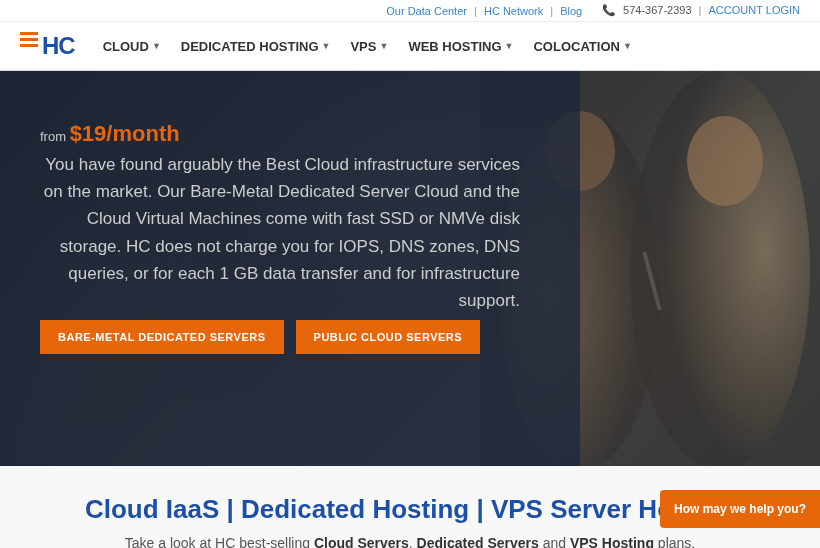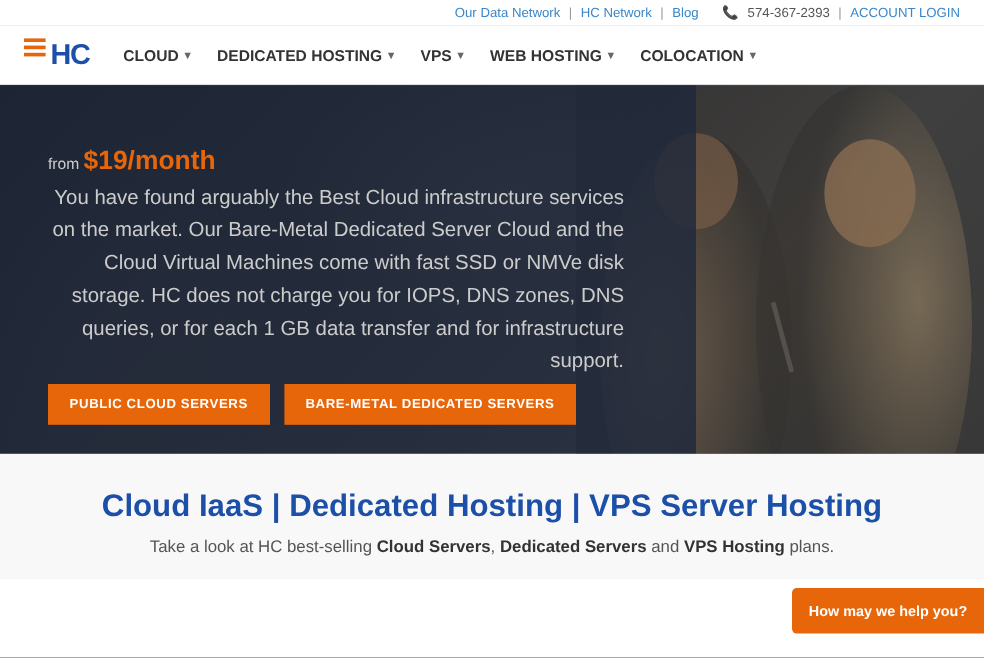--- a/index.html
+++ b/index.html
@@ -77,21 +77,21 @@
     }
     .nav-arrow {
       font-size: 9px;
       color: #666;
     }
 
     
     .hero {
       position: relative;
       width: 820px;
-      height: 307px;
+      height: 395px;
       overflow: hidden;
       background: #2a2a2a;
     }
     .hero-bg {
       position: absolute;
       inset: 0;
       background: linear-gradient(135deg, #1a1a1a 0%, #3a3a3a 40%, #5a5a5a 70%, #4a4a4a 100%);
     }
     
     .hero-bg::before {
@@ -191,21 +191,21 @@
       writing-mode: horizontal-tb;
       border: none;
       border-radius: 4px 0 0 4px;
     }
   </style>
 </head>
 <body>
 
 <div class="top-bar">
   <span>
-    <a href="#">Our Data Network</a>
+    <a href="#">Our Data Center</a>
     <span class="divider"> | </span>
     <a href="#">HC Network</a>
     <span class="divider"> | </span>
     <a href="#">Blog</a>
   </span>
   <span style="margin-left: 20px;">
     <span class="phone-icon">📞</span>
     <span>574-367-2393</span>
     <span class="divider"> | </span>
     <a href="#">ACCOUNT LOGIN</a>
@@ -277,22 +277,22 @@
     <rect x="170" y="180" width="4" height="60" fill="#c8c8c8" opacity="0.3" transform="rotate(-15,172,210)"></rect>
   </svg>
   <div class="hero-overlay"></div>
   <div class="hero-content">
     <p class="hero-from">
       <span>from</span>
       <span class="hero-price">$19/month</span>
     </p>
     <p class="hero-desc">You have found arguably the Best Cloud infrastructure services on the market. Our Bare-Metal Dedicated Server Cloud and the Cloud Virtual Machines come with fast SSD or NMVe disk storage. HC does not charge you for IOPS, DNS zones, DNS queries, or for each 1 GB data transfer and for infrastructure support.</p>
     <div class="hero-buttons">
+      <button class="btn-orange">BARE-METAL DEDICATED SERVERS</button>
       <button class="btn-orange">PUBLIC CLOUD SERVERS</button>
-      <button class="btn-orange">BARE-METAL DEDICATED SERVERS</button>
     </div>
   </div>
 </div>
 
 <div class="section-below">
   <h2 class="section-title">Cloud IaaS | Dedicated Hosting | VPS Server Hosting</h2>
   <p class="section-sub">
     <span>Take a look at HC best-selling </span><strong>Cloud Servers</strong><span>, </span><strong>Dedicated Servers</strong><span> and </span><strong>VPS Hosting</strong><span> plans.</span>
   </p>
 </div>

